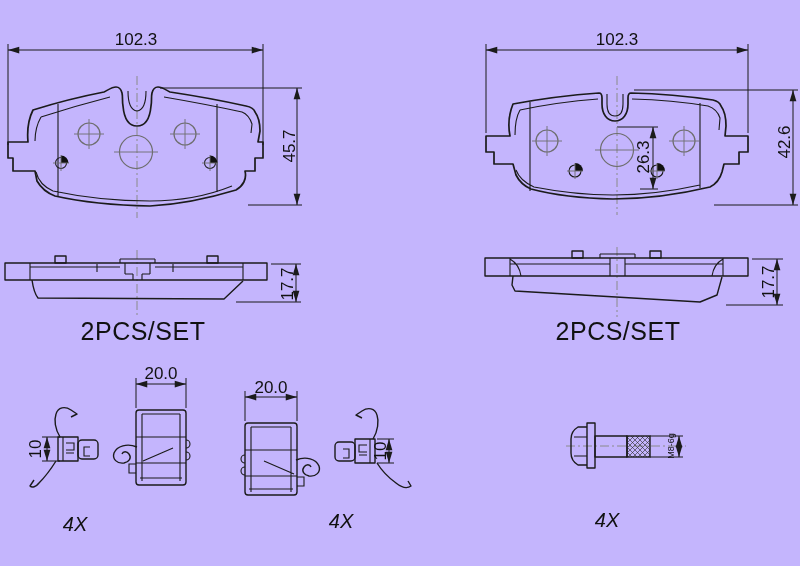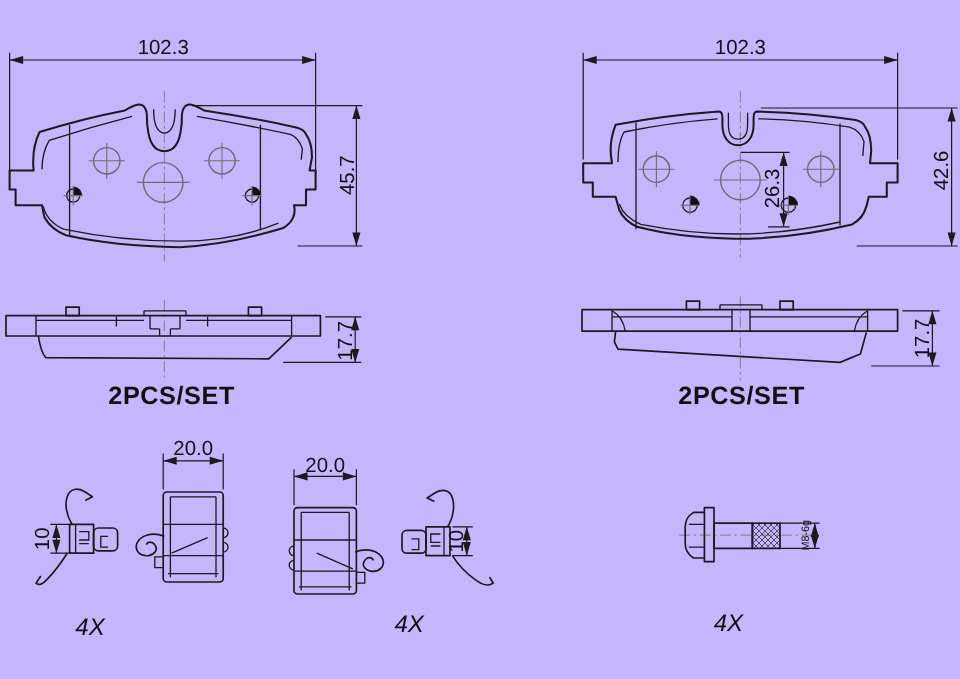--- a/index.html
+++ b/index.html
@@ -2,21 +2,21 @@
 <html><head>
 <meta charset="utf-8">
 <style>
   html,body{margin:0;padding:0;background:#fff;}
   .canvas{position:relative;width:800px;height:566px;background:#c4b5fd;overflow:hidden;
           font-family:"Liberation Sans",sans-serif;}
   .canvas svg{position:absolute;left:0;top:0;}
   .t{position:absolute;color:#111;white-space:nowrap;transform:translate(-50%,-50%);}
   .t.rot{transform:translate(-50%,-50%) rotate(-90deg);}
   .dim-t{font-size:17px;}
-  .big-t{font-size:21px;letter-spacing:.5px;font-weight:bold;}
+  .big-t{font-size:25px;letter-spacing:.5px;}
   .qty-t{font-size:20px;font-style:italic;}
   .tiny-t{font-size:9px;}
   
   .ol{fill:none;stroke:#1b1b1b;stroke-width:1.7;stroke-linejoin:round;stroke-linecap:round;}
   .md{fill:none;stroke:#1b1b1b;stroke-width:1.4;stroke-linejoin:round;}
   .thin{fill:none;stroke:#1b1b1b;stroke-width:1.1;}
   .dim{fill:none;stroke:#1b1b1b;stroke-width:1;}
   .cl{fill:none;stroke:#8a8a8a;stroke-width:1;stroke-dasharray:9 3 2 3;}
   .circ{fill:none;stroke:#6e6e6e;stroke-width:1.2;}
   .cross{fill:none;stroke:#6e6e6e;stroke-width:.9;}

